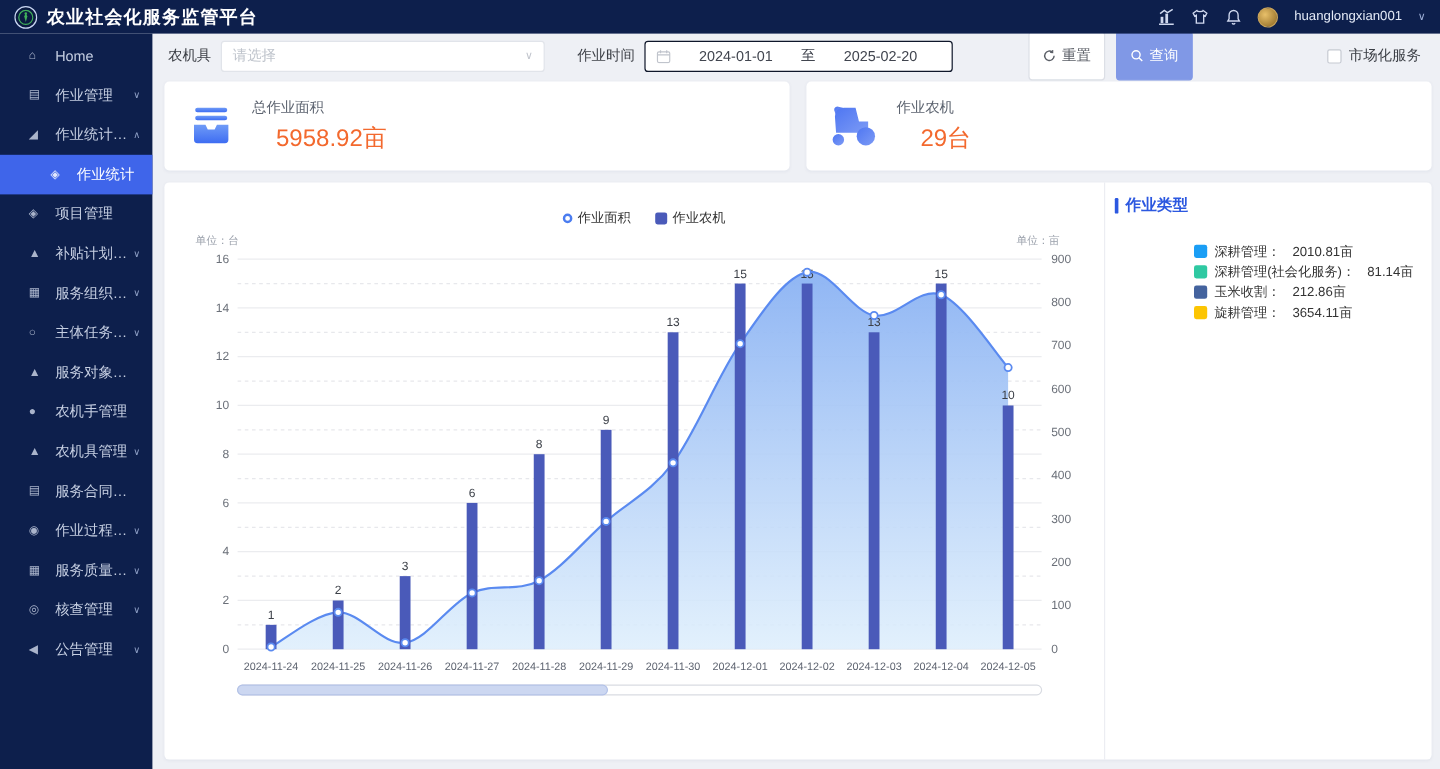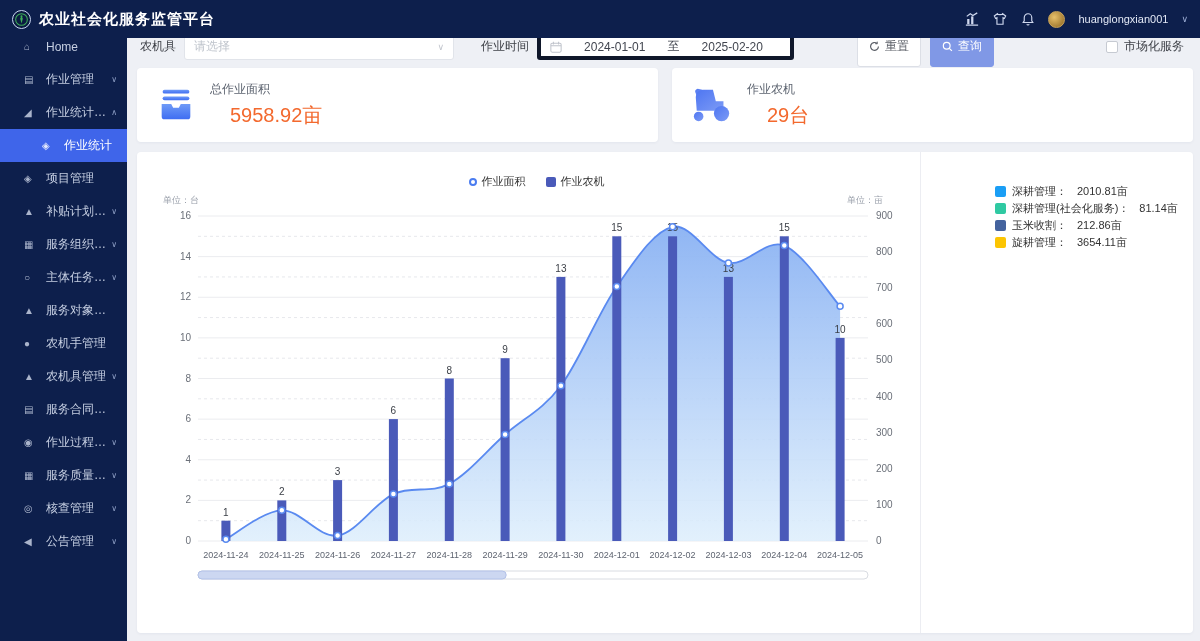--- a/index.html
+++ b/index.html
@@ -1,20 +1,20 @@
 <!DOCTYPE html>
 <html><head>
 <meta charset="utf-8">
 <style>
   * { margin:0; padding:0; box-sizing:border-box; }
   html,body { width:1200px; height:641px; overflow:hidden; background:#eef0f5;
     font-family:"Liberation Sans","DejaVu Sans",sans-serif; }
 
   
-  .hdr { position:absolute; top:0; left:0; width:1200px; height:38px; background:#0d1f4c;
+  .hdr { position:absolute; top:0; left:0; width:1200px; height:28px; background:#0d1f4c;
     display:flex; align-items:center; padding:0 12px; z-index:10; }
   .hdr-logo { width:19px; height:19px; border-radius:50%; background:#0a1a40;
     border:1px solid #c9d6f2; display:flex; align-items:center; justify-content:center; }
   .hdr-title { color:#fff; font-size:15px; font-weight:bold; margin-left:8px; letter-spacing:1px; }
   .hdr-right { margin-left:auto; display:flex; align-items:center; gap:13px; }
   .hico { width:15px; height:15px; display:flex; align-items:center; justify-content:center; cursor:pointer; }
   .avatar { width:17px; height:17px; border-radius:50%;
     background:radial-gradient(circle at 35% 35%, #e8c06a, #8a6420); border:1px solid #caa45a; }
   .uname { color:#e3e9f6; font-size:11px; }
   .uchev { color:#9fb0d8; font-size:9px; }
@@ -31,21 +31,21 @@
 
   
   .main { position:absolute; top:28px; left:127px; width:1073px; height:613px; }
 
   .fbar { display:flex; align-items:center; height:27px; margin:5px 16px 0 13px; font-size:12px; color:#3c3f46; }
   .fbar .flabel { margin-right:8px; }
   .sel { width:270px; height:26px; background:#fff; border:1px solid #e1e4ea; border-radius:3px;
     display:flex; align-items:center; padding:0 9px; color:#bfc4cc; cursor:pointer; }
   .sel .sel-chev { margin-left:auto; font-size:9px; color:#c0c4cc; }
   .fl2 { margin-left:27px; }
-  .datebox { width:257px; height:26px; background:#fff; border:4px solid #0f172a; border-radius:3px;
+  .datebox { width:257px; height:26px; background:#fff; border:1px solid #0f172a; border-radius:3px;
     display:flex; align-items:center; padding:0 9px; gap:4px; cursor:pointer; }
   .datebox .dt { flex:1; text-align:center; color:#41454f; font-size:12px; }
   .datebox .sep { color:#41454f; }
   .btn { height:41px; border-radius:3px; font-size:12px; display:flex; align-items:center; gap:5px;
     padding:0 11px; cursor:pointer; }
   .btn-reset { background:#fff; border:1px solid #dcdfe6; color:#5a5e66; margin-left:63px; }
   .btn-search { background:#8098e6; border:1px solid #8098e6; color:#fff; margin-left:9px; }
   .mkt { margin-left:auto; display:flex; align-items:center; gap:6px; cursor:pointer; }
   .mkt .box { width:12px; height:12px; background:#fff; border:1px solid #c6cad2; border-radius:2px; }
 
@@ -372,20 +372,24 @@
             <text x="463.8" y="365" font-size="9" fill="#5e6470" text-anchor="middle">2024-12-01</text>
             <text x="519.6" y="365" font-size="9" fill="#5e6470" text-anchor="middle">2024-12-02</text>
             <text x="575.4" y="365" font-size="9" fill="#5e6470" text-anchor="middle">2024-12-03</text>
             <text x="631.3" y="365" font-size="9" fill="#5e6470" text-anchor="middle">2024-12-04</text>
             <text x="687.1" y="365" font-size="9" fill="#5e6470" text-anchor="middle">2024-12-05</text>
             <rect x="45" y="378" width="670" height="8" rx="4" fill="#fff" stroke="#d9dce2"></rect>
             <rect x="45" y="378" width="308.2" height="8" rx="4" fill="#ccd7f1" stroke="#b3c2e8"></rect>
           </svg></div>
     </div>
     <div class="col-r">
+      <div class="sec-title">
+        <span class="sec-bar"></span>
+        <span class="sec-txt">作业类型</span>
+      </div>
       <div class="pie-legend" id="pieLegend">
           <div class="plg-row">
             <span class="plg-sq" style="background:#1a9ef5"></span>
             <span>深耕管理：</span>
             <span class="plg-val">2010.81亩</span>
           </div>
           <div class="plg-row">
             <span class="plg-sq" style="background:#2fc9a2"></span>
             <span>深耕管理(社会化服务)：</span>
             <span class="plg-val">81.14亩</span>

